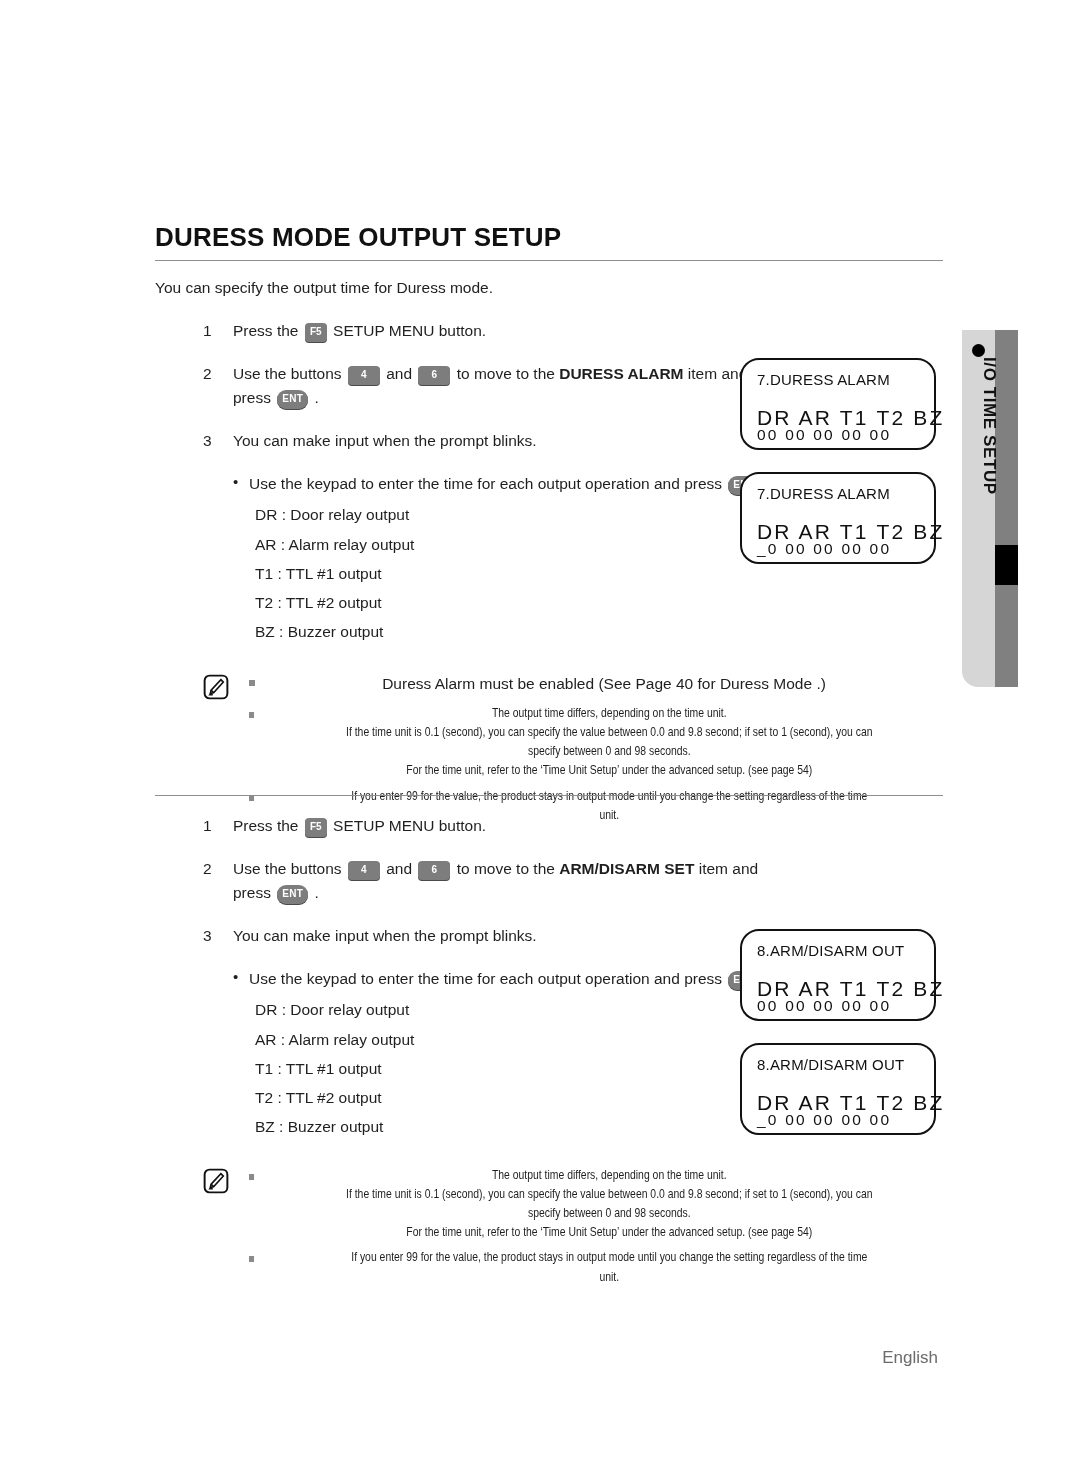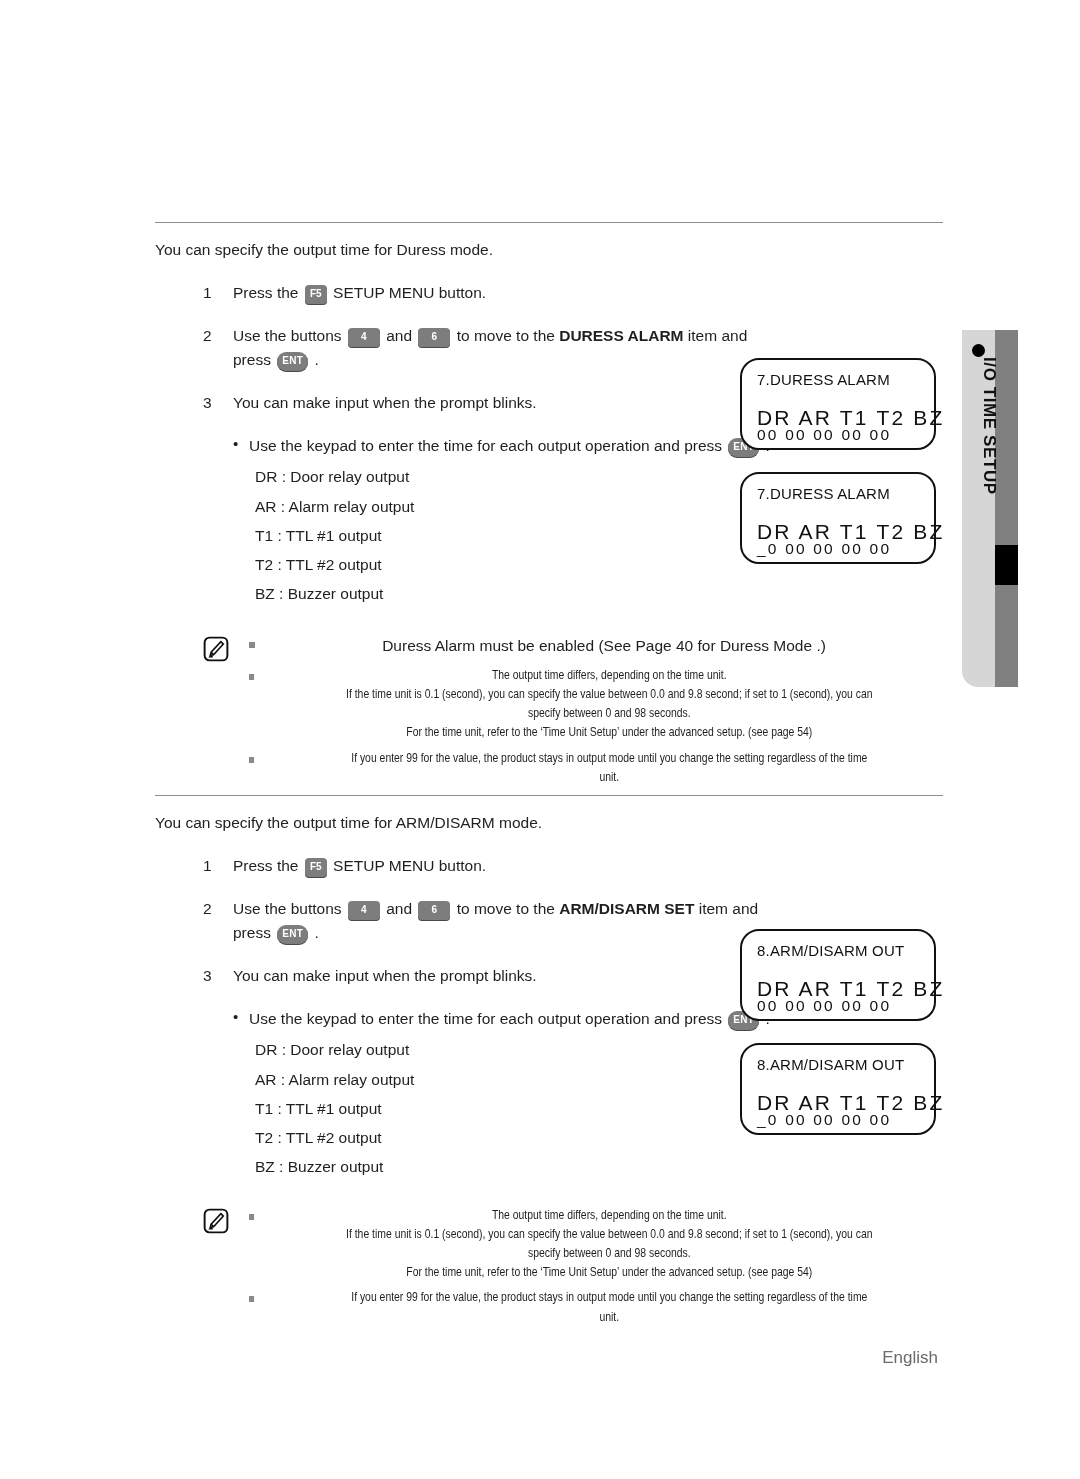--- a/index.html
+++ b/index.html
@@ -274,20 +274,21 @@
 
   <div class="side-tab">
     <div class="side-tab-light"></div>
     <div class="side-tab-dark"></div>
     <div class="side-tab-block"></div>
     <div class="side-tab-dot"></div>
     <div class="side-tab-text">I/O TIME SETUP</div>
   </div>
 
   <div class="section" style="top:222px;">
+    <h1 class="sec-title">DURESS MODE OUTPUT SETUP</h1>
     <div class="sec-rule"></div>
     <div class="sec-intro">You can specify the output time for Duress mode.</div>
 
     <div class="steps">
       <div class="step">
         <div class="step-num">1</div>
         <div class="step-body">Press the <span class="key">F5</span> SETUP MENU button.</div>
       </div>
       <div class="step">
         <div class="step-num">2</div>
@@ -337,21 +338,20 @@
     <div class="lcd-row2">00 00 00 00 00</div>
   </div>
   <div class="lcd" style="left:740px; top:472px;">
     <div class="lcd-title">7.DURESS ALARM</div>
     <div class="lcd-row1">DR AR T1 T2 BZ</div>
     <div class="lcd-row2">_0 00 00 00 00</div>
   </div>
 
   <div class="section" style="top:795px;">
     <div class="sec-rule"></div>
-    <div class="sec-intro">You can specify the output time for ARM/DISARM mode.</div>
 
     <div class="steps">
       <div class="step">
         <div class="step-num">1</div>
         <div class="step-body">Press the <span class="key">F5</span> SETUP MENU button.</div>
       </div>
       <div class="step">
         <div class="step-num">2</div>
         <div class="step-body wide">Use the buttons <span class="key num">4</span> and <span class="key num">6</span> to move to the <span class="bold">ARM/DISARM SET</span> item and press <span class="key ent">ENT</span> .</div>
       </div>

